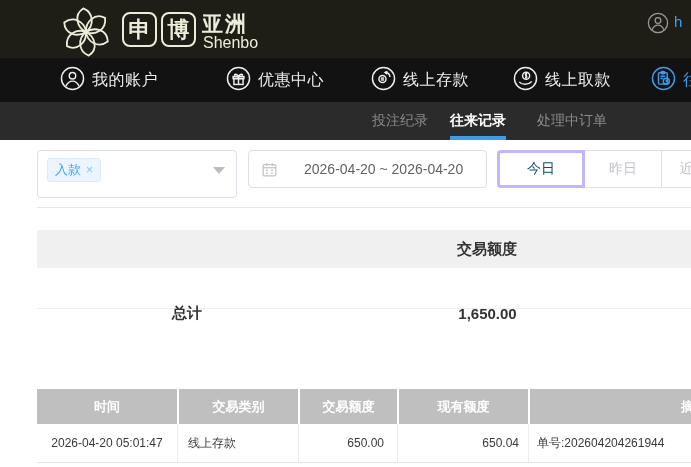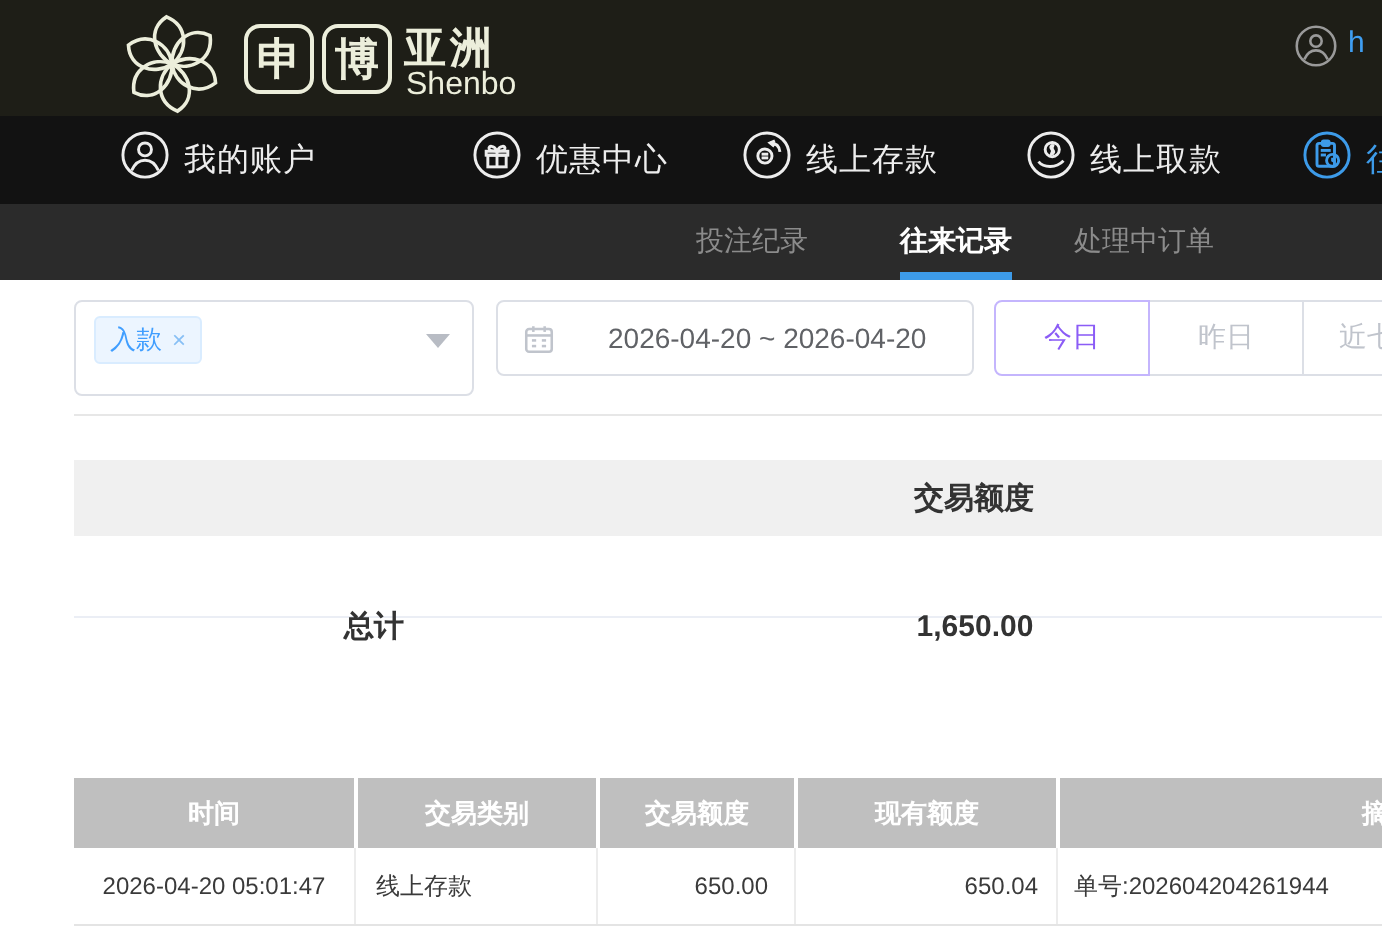--- a/index.html
+++ b/index.html
@@ -62,21 +62,21 @@
     left:248px; top:150px; width:239px; height:38px; background:#fff;
     border:1px solid #dcdfe6; border-radius:4px; display:flex; align-items:center;
   }
   .date-box svg { width:17px; height:17px; margin-left:12px; color:#c0c4cc; flex:none; }
   .date-text { margin-left:26px; font-size:14px; color:#606266; white-space:nowrap; }
   .btn-group { left:497px; top:150px; height:38px; display:flex; }
   .qbtn {
     height:38px; background:#fff; font-size:14px; display:flex;
     align-items:center; justify-content:center; cursor:pointer; white-space:nowrap;
   }
-  .qbtn-1 { width:78px; border:1px solid #c4b5fd; border-radius:4px 0 0 4px; color:#8b5cf6; }
+  .qbtn-1 { width:88px; border:3px solid #c4b5fd; border-radius:4px 0 0 4px; color:#0c4a6e; }
   .qbtn-2 { width:77px; border-top:1px solid #dcdfe6; border-bottom:1px solid #dcdfe6; border-right:1px solid #dcdfe6; color:#c0c4cc; }
   .qbtn-3 { width:78px; border-top:1px solid #dcdfe6; border-bottom:1px solid #dcdfe6; border-right:1px solid #dcdfe6; border-radius:0 4px 4px 0; color:#c0c4cc; }
 
   .divider { left:37px; top:207px; width:654px; height:1px; background:#e7e7e7; }
 
   
   .sum-table { left:37px; top:230px; width:900px; }
   .sum-head { display:flex; height:38px; background:#f0f0f0; }
   .sum-body { display:flex; height:41px; background:#fff; border-bottom:1px solid #ebeef5; }
   .sum-cell {
@@ -142,21 +142,21 @@
   <div class="abs nav-item" style="left:60px;">
     <span>
       <svg viewBox="0 0 24 24" fill="none" stroke="currentColor" stroke-width="1.4">
         <circle cx="12" cy="12" r="10.6"></circle>
         <circle cx="12" cy="9.3" r="3.1"></circle>
         <path d="M5.6 19.4 C7.3 15.6 9.8 14.5 12 14.5 C14.2 14.5 16.7 15.6 18.4 19.4"></path>
       </svg>
     </span>
     <span>我的账户</span>
   </div>
-  <div class="abs nav-item" style="left:236px;">
+  <div class="abs nav-item" style="left:226px;">
     <span>
       <svg viewBox="0 0 24 24" fill="none" stroke="currentColor" stroke-width="1.4">
         <circle cx="12" cy="12" r="10.6"></circle>
         <rect x="6.8" y="10.2" width="10.4" height="1.9"></rect>
         <rect x="7.6" y="12.1" width="8.8" height="5.6"></rect>
         <line x1="12" y1="10.2" x2="12" y2="17.7"></line>
         <path d="M12 10 C10.5 7.2 7.8 7.4 8.2 9 C8.5 10.2 10.5 10.1 12 10 Z"></path>
         <path d="M12 10 C13.5 7.2 16.2 7.4 15.8 9 C15.5 10.2 13.5 10.1 12 10 Z"></path>
       </svg>
     </span>
@@ -197,21 +197,21 @@
         <line x1="9" y1="12" x2="11.5" y2="12"></line>
         <circle cx="14.7" cy="14.6" r="2.9"></circle>
         <path d="M14.7 13.3 L14.7 14.6 L15.8 15.3"></path>
       </svg>
     </span>
     <span>往来记录</span>
   </div>
 </nav>
 
 <div class="abs subnav">
-  <div class="abs tab" style="left:348px;">投注纪录</div>
+  <div class="abs tab" style="left:372px;">投注纪录</div>
   <div class="abs tab active" style="left:450px;">往来记录</div>
   <div class="abs tab" style="left:537px;">处理中订单</div>
 </div>
 
 <div class="abs select-box">
   <span class="tag">
     <span>入款</span>
     <span class="tag-close">×</span>
   </span>
   <span class="caret"></span>

